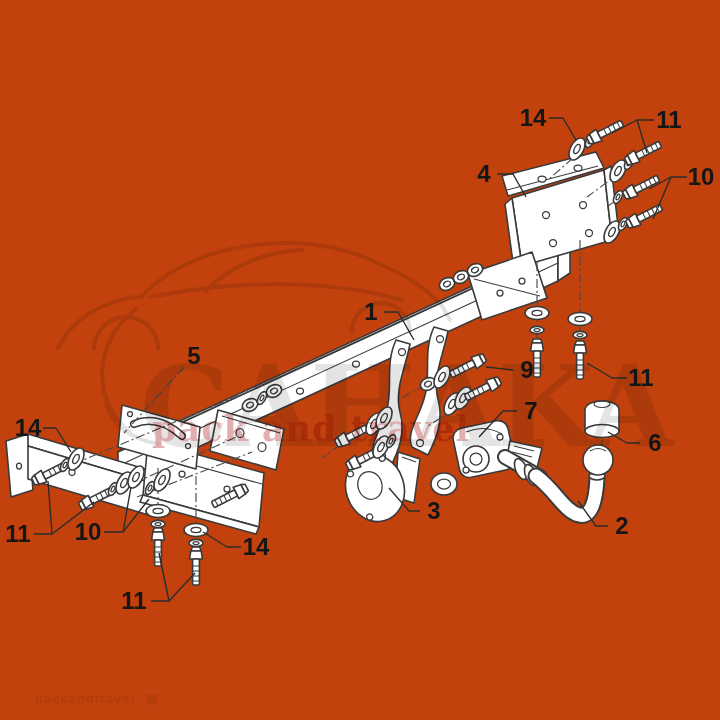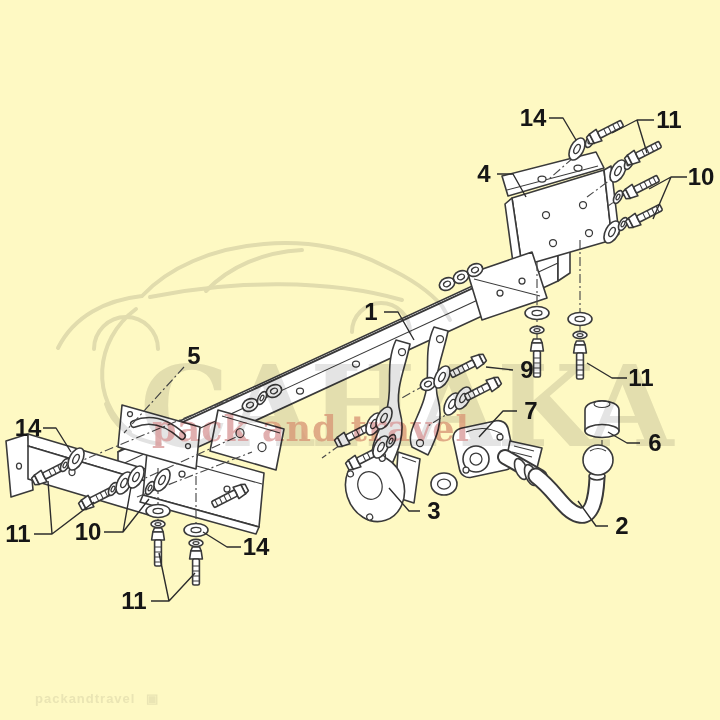--- a/index.html
+++ b/index.html
@@ -1,16 +1,16 @@
 <!DOCTYPE html>
 <html><head>
 <meta charset="utf-8">
 <style>
   html,body{margin:0;padding:0;background:#ffffff;}
-  .stage{position:relative;width:720px;height:720px;background:#fef9c3;overflow:hidden;
+  .stage{position:relative;width:720px;height:720px;background:#c2410c;overflow:hidden;
          font-family:"Liberation Sans",sans-serif;}
   svg{position:absolute;left:0;top:0;}
   .part{fill:#ffffff;stroke:#3a3a3a;stroke-width:1.6;stroke-linejoin:round;stroke-linecap:round;}
   .thin{fill:none;stroke:#3a3a3a;stroke-width:1.05;}
   .hole{fill:#ffffff;stroke:#3a3a3a;stroke-width:1.25;}
   .leader{fill:none;stroke:#2d2d2d;stroke-width:1.4;stroke-linejoin:round;}
   .dashdot{fill:none;stroke:#4a4a4a;stroke-width:1.15;stroke-dasharray:9 3 2 3;}
   .callout-text{font:bold 24px "Liberation Sans",sans-serif;fill:#161616;text-anchor:middle;}
   .tube-dark{fill:none;stroke:#3a3a3a;stroke-linecap:round;}
   .tube-light{fill:none;stroke:#ffffff;stroke-linecap:round;}

